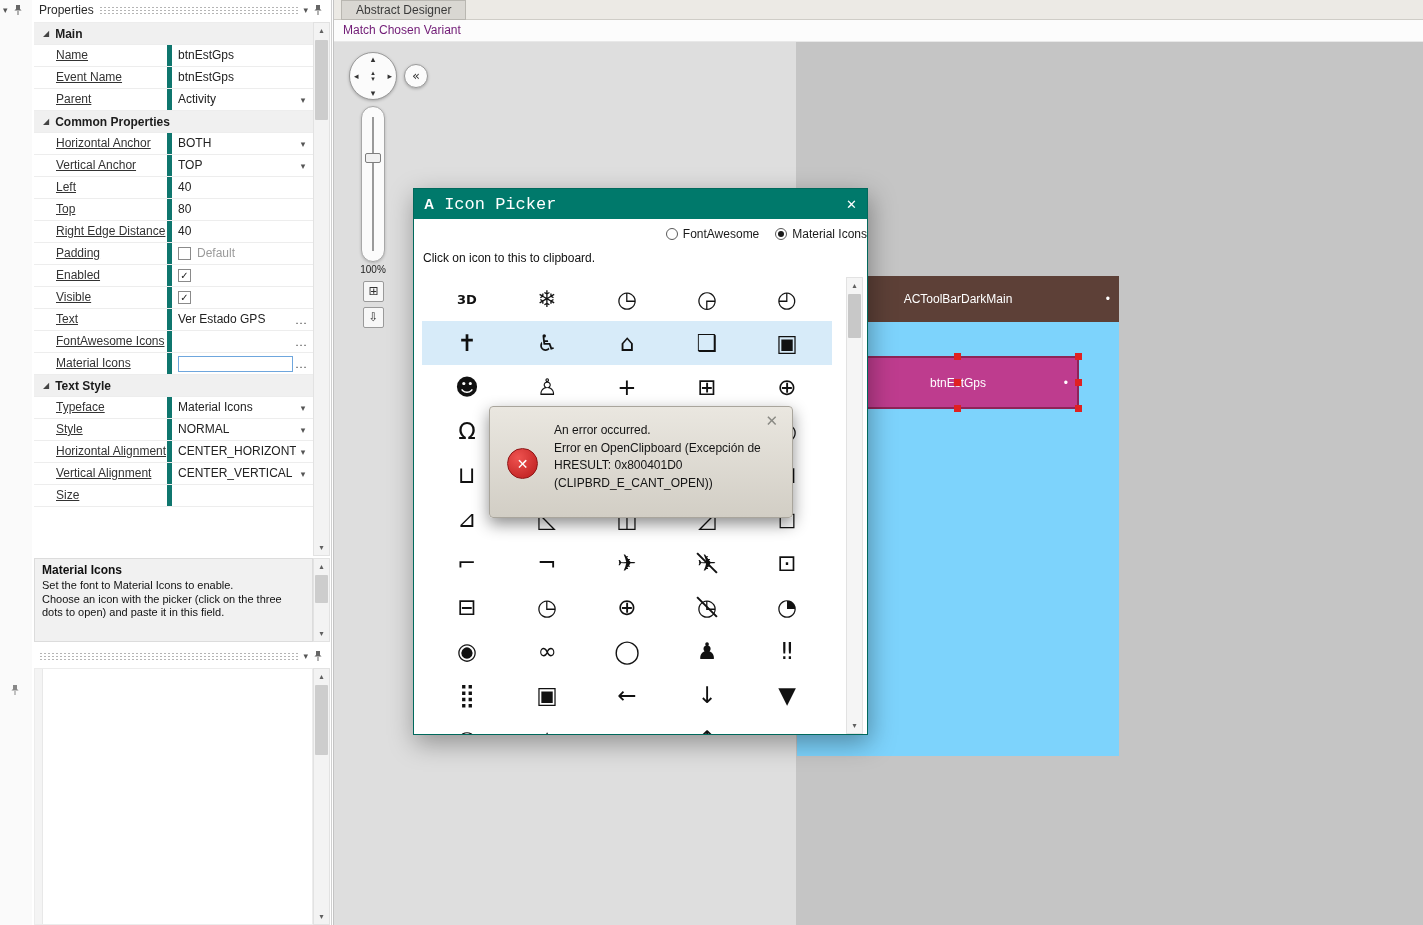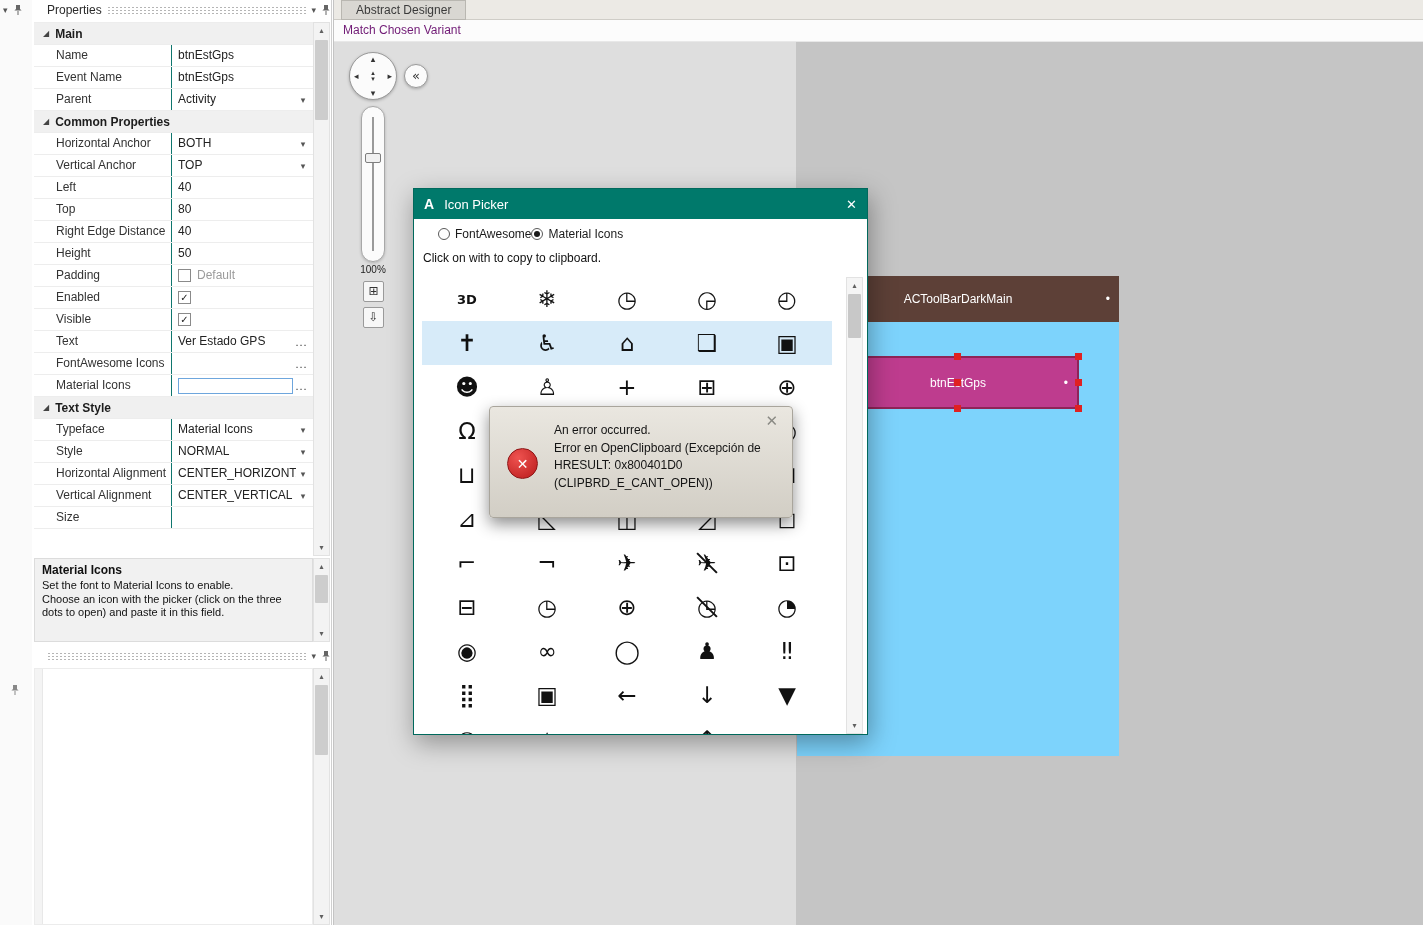--- a/index.html
+++ b/index.html
@@ -9,31 +9,31 @@
 
   
   .dock-strip{position:absolute;left:0;top:0;width:32px;height:925px;background:#FAFAFA;border-right:1px solid #E2E2E2;}
   .dock-top{display:flex;align-items:center;gap:5px;padding:4px 3px;}
   .pin{width:10px;height:12px;}
   .chev{font-size:9px;color:#555;font-family:"DejaVu Sans",sans-serif;}
   .dock-pin2{position:absolute;left:10px;top:684px;}
 
   
   .props-panel{position:absolute;left:32px;top:0;width:300px;height:925px;background:#FFFFFF;border-right:1px solid #CFCFCF;box-sizing:border-box;}
-  .panel-header{position:absolute;left:2px;width:294px;height:20px;display:flex;align-items:center;gap:5px;padding:0 5px;box-sizing:border-box;margin-left:8px;}
+  .panel-header{position:absolute;left:2px;width:294px;height:20px;display:flex;align-items:center;gap:5px;padding:0 5px;box-sizing:border-box;}
   #ph1{top:0;} #ph2{top:646px;}
   .ph-title{font-size:12px;color:#2A2A2A;white-space:nowrap;}
   .dots-fill{flex:1;height:9px;background-image:radial-gradient(#B5B5B5 0.9px,transparent 1.1px);background-size:4px 3px;}
 
   .prop-grid{position:absolute;left:2px;top:22px;width:279px;height:534px;overflow:hidden;border-top:1px solid #EDEDED;box-sizing:border-box;background:#FFF;}
   .prow{height:21px;display:flex;border-bottom:1px solid #EDEDED;background:#FFF;}
   .prow.k-category{background:#F0F0F0;align-items:center;gap:6px;padding-left:9px;}
   .tri{font-size:8px;color:#444;font-family:"DejaVu Sans",sans-serif;}
   .cat-label{font-weight:bold;font-size:12px;color:#1C1C1C;}
-  .plabel{width:138px;padding-left:22px;font-size:12px;color:#333;line-height:21px;border-right:1px solid #0f766e;white-space:nowrap;overflow:hidden;box-sizing:border-box;}
+  .plabel{width:138px;padding-left:22px;font-size:12px;color:#333;line-height:21px;border-right:5px solid #0f766e;white-space:nowrap;overflow:hidden;box-sizing:border-box;text-decoration:underline;}
   .pval{flex:1;display:flex;align-items:center;padding:0 3px 0 6px;font-size:12px;color:#222;overflow:hidden;}
   .vtext{flex:1;white-space:nowrap;overflow:hidden;line-height:21px;}
   .gray{color:#9B9B9B;}
   .pad6{padding-left:6px;}
   .k-disabled .plabel{color:#9B9B9B;}
   .dd{width:14px;text-align:center;color:#555;font-size:9px;font-family:"DejaVu Sans",sans-serif;flex:none;}
   .dots3{width:17px;text-align:center;color:#333;font-size:11px;letter-spacing:1px;flex:none;line-height:18px;}
   .cb{width:13px;height:13px;border:1px solid #8A8A8A;background:#FFF;font-size:10px;line-height:12px;text-align:center;color:#222;box-sizing:border-box;flex:none;}
   .inputbox{flex:1;height:16px;background:#FFF;border:1px solid #6EA6DD;box-sizing:border-box;}
 
@@ -85,23 +85,23 @@
   .zs-track{position:absolute;left:50%;top:10px;width:2px;height:134px;background:#9A9A9A;transform:translateX(-50%);}
   .zs-handle{position:absolute;left:3px;top:46px;width:16px;height:10px;background:#F0F0F0;border:1px solid #7E7E7E;border-radius:2px;box-sizing:border-box;}
   .zoom-label{position:absolute;left:22px;top:222px;width:34px;text-align:center;font-size:10px;color:#222;}
   .toolbtn{position:absolute;width:21px;height:21px;background:#F7F7F7;border:1px solid #9A9A9A;border-radius:2px;text-align:center;line-height:19px;font-size:12px;color:#333;font-family:"DejaVu Sans",sans-serif;box-sizing:border-box;}
   #tb1{left:29px;top:239px;} #tb2{left:29px;top:265px;}
 
   
   .dialog{position:absolute;left:413px;top:188px;width:455px;height:547px;background:#FFF;border:1px solid #00695C;box-shadow:2px 8px 24px rgba(0,0,0,.35);z-index:10;box-sizing:border-box;}
   .titlebar{height:30px;background:#00796B;display:flex;align-items:center;padding:0 10px;color:#FFF;box-sizing:border-box;}
   .dlg-logo{font-weight:bold;font-size:14px;margin-right:10px;}
-  .dlg-title{font-size:13px;}
+  .dlg-title{font-size:17px;font-family:Liberation Mono, monospace;}
   .dlg-close{margin-left:auto;font-size:13px;font-family:"DejaVu Sans",sans-serif;}
-  .radio-row{position:absolute;left:0;top:38px;width:100%;display:flex;justify-content:flex-start;margin-left:24px;}
+  .radio-row{position:absolute;left:0;top:38px;width:100%;display:flex;justify-content:flex-end;gap:16px;}
   .radio{display:flex;align-items:center;gap:5px;font-size:12px;color:#1A1A1A;}
   .rdot{width:12px;height:12px;border-radius:50%;border:1px solid #5A5A5A;background:#FFF;position:relative;box-sizing:border-box;flex:none;}
   .radio.selected .rdot::after{content:"";position:absolute;left:2px;top:2px;width:6px;height:6px;border-radius:50%;background:#1A1A1A;}
   .hint{position:absolute;left:9px;top:62px;font-size:12px;color:#111;}
   .icon-grid{position:absolute;left:8px;top:88px;width:410px;height:457px;overflow:hidden;}
   .irow{height:44px;display:flex;justify-content:center;}
   .irow.hl{background:#D7EBF9;}
   .icell{width:80px;height:44px;display:flex;align-items:center;justify-content:center;font-size:23px;color:#111;font-family:"DejaVu Sans",sans-serif;position:relative;}
   .icell.txt{font-size:13px;font-weight:bold;}
   .icell.slash::after{content:"";position:absolute;left:50%;top:50%;width:28px;height:2px;background:#111;transform:translate(-50%,-50%) rotate(45deg);}
@@ -192,26 +192,20 @@
         <div class="prow k-text">
           <div class="plabel">Top</div>
           <div class="pval">
             <span class="vtext">80</span>
           </div>
         </div>
         <div class="prow k-text">
           <div class="plabel">Right Edge Distance</div>
           <div class="pval">
             <span class="vtext">40</span>
-          </div>
-        </div>
-        <div class="prow k-text">
-          <div class="plabel">Height</div>
-          <div class="pval">
-            <span class="vtext">50</span>
           </div>
         </div>
         <div class="prow k-checkdefault">
           <div class="plabel">Padding</div>
           <div class="pval">
             <span class="cb"></span>
             <span class="vtext gray pad6">Default</span>
           </div>
         </div>
         <div class="prow k-check">
@@ -387,21 +381,21 @@
       <label class="radio">
         <span class="rdot"></span>
         <span>FontAwesome</span>
       </label>
       <label class="radio selected">
         <span class="rdot"></span>
         <span>Material Icons</span>
       </label>
     </div>
 
-    <div class="hint">Click on with to copy to clipboard.</div>
+    <div class="hint">Click on icon to this to clipboard.</div>
 
     <div class="icon-grid" id="icon-grid">
         <div class="irow">
           <div class="icell txt">3D</div>
           <div class="icell">❄</div>
           <div class="icell">◷</div>
           <div class="icell">◶</div>
           <div class="icell">◴</div>
         </div>
         <div class="irow hl">

